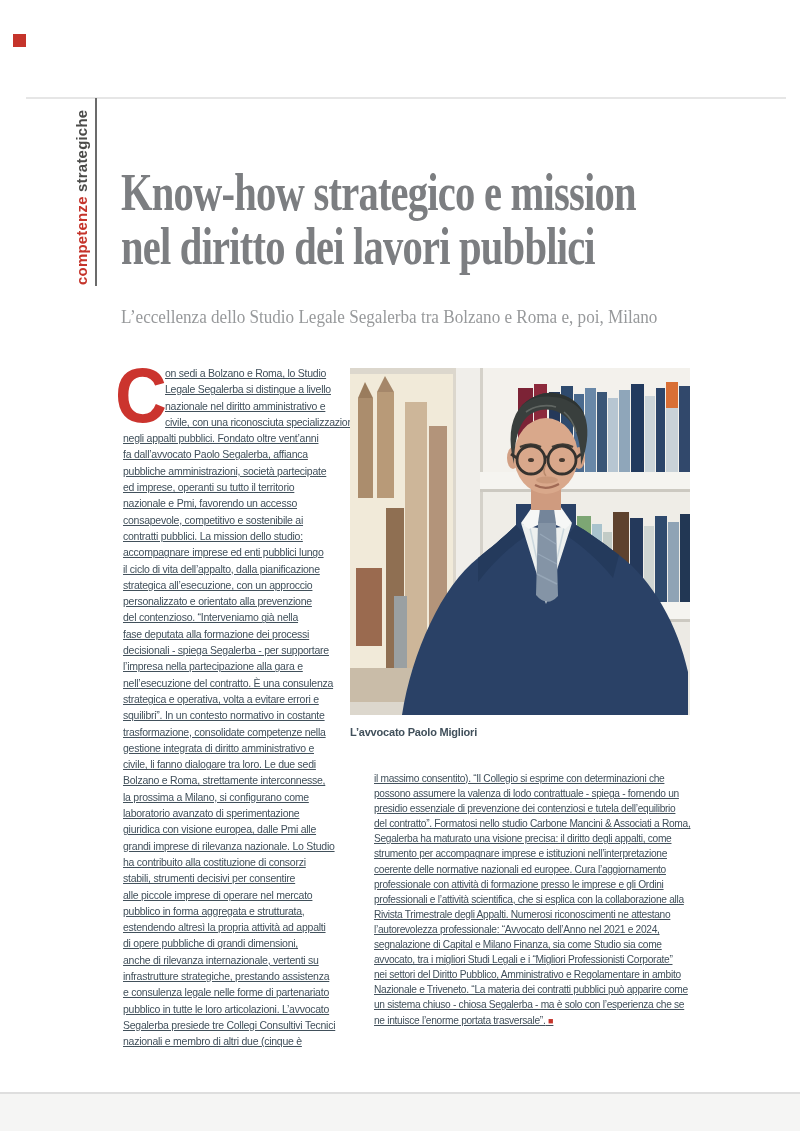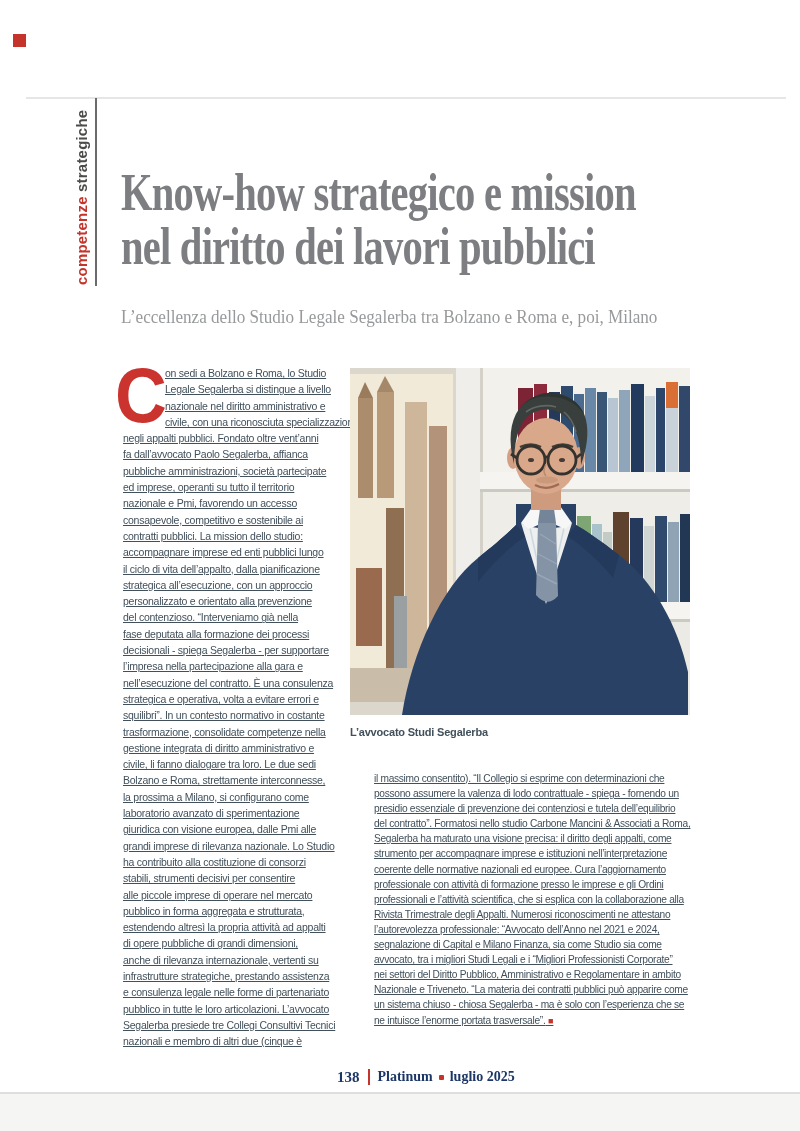--- a/index.html
+++ b/index.html
@@ -209,44 +209,37 @@
           <path d="M167,90 L161,86"></path>
           <path d="M226,90 L231,86"></path>
         </g>
         <path d="M196,96 Q192,104 196,108" stroke="#b98a6c" stroke-width="1.5" fill="none"></path>
         <ellipse cx="197" cy="112" rx="11" ry="3.5" fill="#c08d6f" opacity=".6"></ellipse>
         <path d="M185,117 Q196,123 209,116" stroke="#a06a55" stroke-width="2.2" fill="none"></path>
       </g>
     </svg>
   </div>
 
-  <div class="caption">L’avvocato Studi Segalerba</div>
+  <div class="caption">L’avvocato Paolo Migliori</div>
 
   <div class="bodycol right-col"><span>il massimo consentito). “Il Collegio si esprime con determinazioni che
 possono assumere la valenza di lodo contrattuale - spiega - fornendo un
 presidio essenziale di prevenzione dei contenziosi e tutela dell’equilibrio
 del contratto”. Formatosi nello studio Carbone Mancini &amp; Associati a Roma,
 Segalerba ha maturato una visione precisa: il diritto degli appalti, come
 strumento per accompagnare imprese e istituzioni nell’interpretazione
 coerente delle normative nazionali ed europee. Cura l’aggiornamento
 professionale con attività di formazione presso le imprese e gli Ordini
 professionali e l’attività scientifica, che si esplica con la collaborazione alla
 Rivista Trimestrale degli Appalti. Numerosi riconoscimenti ne attestano
 l’autorevolezza professionale: “Avvocato dell’Anno nel 2021 e 2024,
 segnalazione di Capital e Milano Finanza, sia come Studio sia come
 avvocato, tra i migliori Studi Legali e i “Migliori Professionisti Corporate”
 nei settori del Diritto Pubblico, Amministrativo e Regolamentare in ambito
 Nazionale e Triveneto. “La materia dei contratti pubblici può apparire come
 un sistema chiuso - chiosa Segalerba - ma è solo con l’esperienza che se
 ne intuisce l’enorme portata trasversale”.</span><span> </span><span class="end-mark">■</span></div>
 
-  <div class="footer">
-    <span class="pn">138</span>
-    <span class="bar"></span>
-    <span class="mag">Platinum</span>
-    <span class="dot"></span>
-    <span class="issue">luglio 2025</span>
-  </div>
 
   <div class="page-bottom-edge"></div>
   <div class="below-page"></div>
 
 </div>
 
 </body></html>

